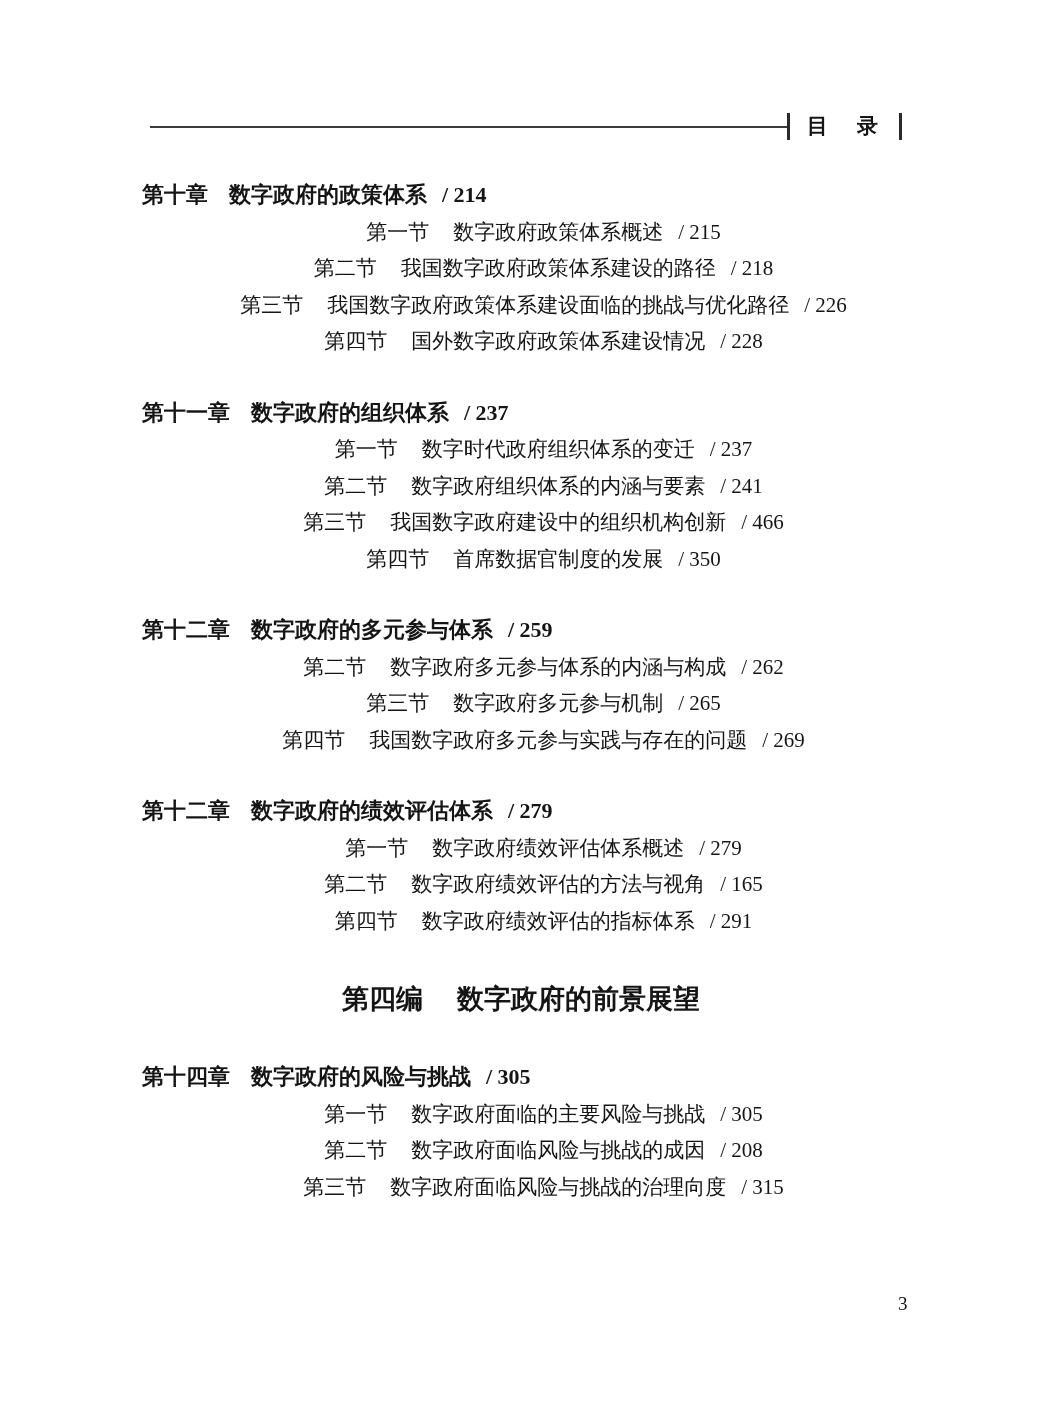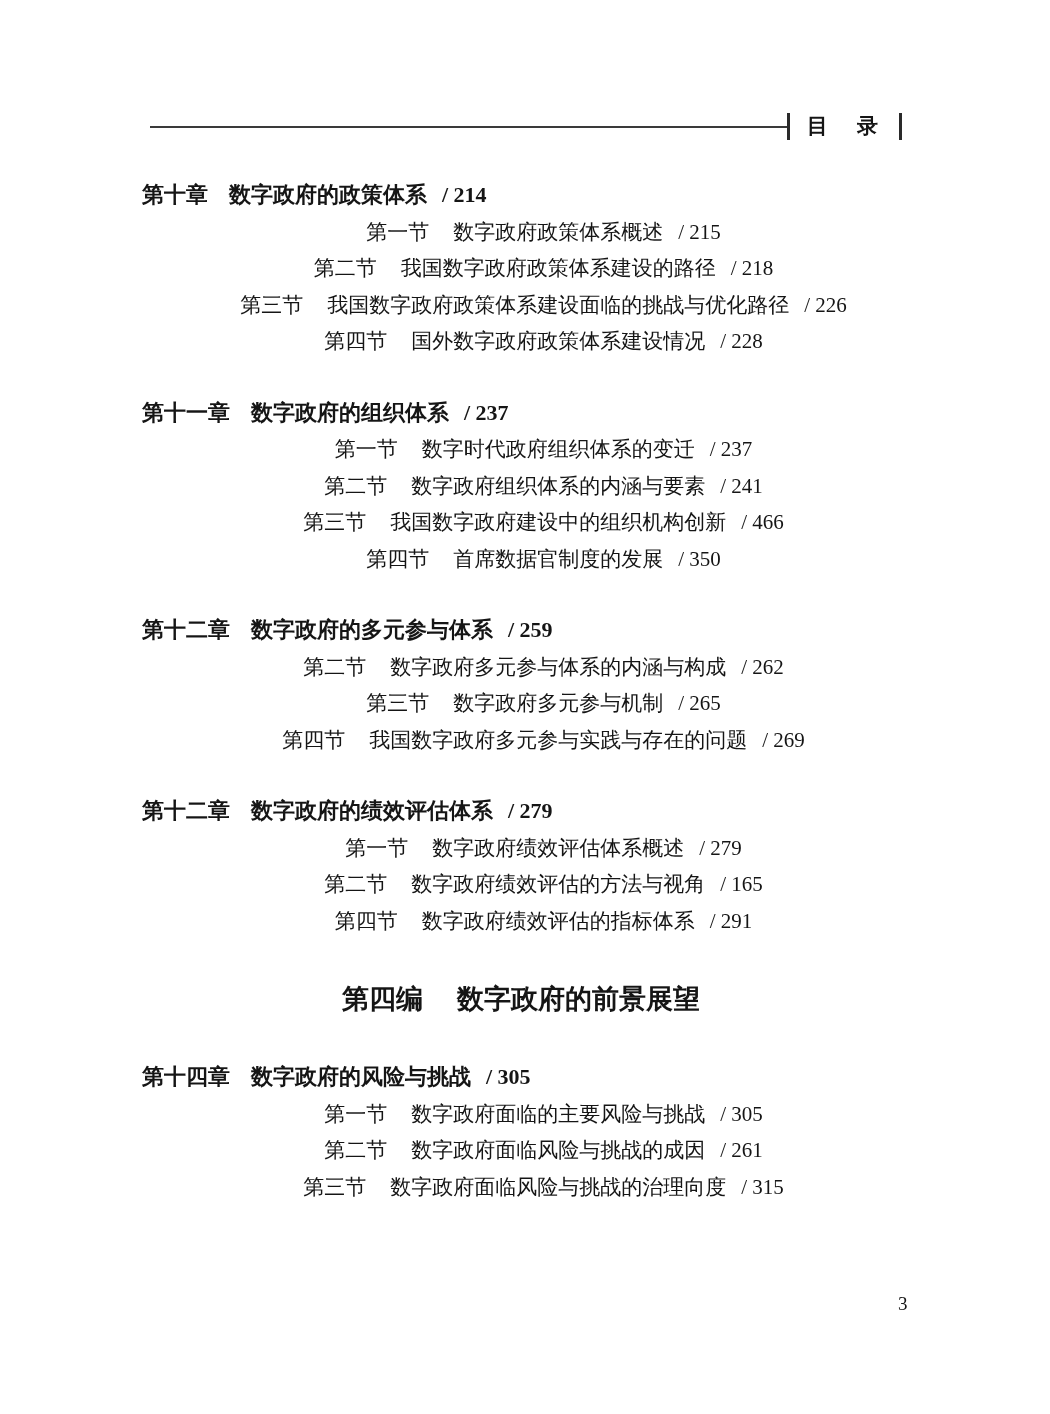--- a/index.html
+++ b/index.html
@@ -112,20 +112,20 @@
       <li class="sec-row"><span class="sec-label">第四节</span><span class="sec-title">数字政府绩效评估的指标体系</span><span class="sec-page">/ 291</span></li>
     </ul>
   </section>
 
   <h2 class="part-heading"><span class="part-label">第四编</span><span class="part-title">数字政府的前景展望</span></h2>
 
   <section class="chapter">
     <h3 class="ch-head"><span class="ch-label">第十四章</span><span class="ch-title">数字政府的风险与挑战</span><span class="ch-page">/ 305</span></h3>
     <ul class="sec-list">
       <li class="sec-row"><span class="sec-label">第一节</span><span class="sec-title">数字政府面临的主要风险与挑战</span><span class="sec-page">/ 305</span></li>
-      <li class="sec-row"><span class="sec-label">第二节</span><span class="sec-title">数字政府面临风险与挑战的成因</span><span class="sec-page">/ 261</span></li>
+      <li class="sec-row"><span class="sec-label">第二节</span><span class="sec-title">数字政府面临风险与挑战的成因</span><span class="sec-page">/ 208</span></li>
       <li class="sec-row"><span class="sec-label">第三节</span><span class="sec-title">数字政府面临风险与挑战的治理向度</span><span class="sec-page">/ 315</span></li>
     </ul>
   </section>
 
 </main>
 
 <div class="folio">3</div>
 
 </body></html>

